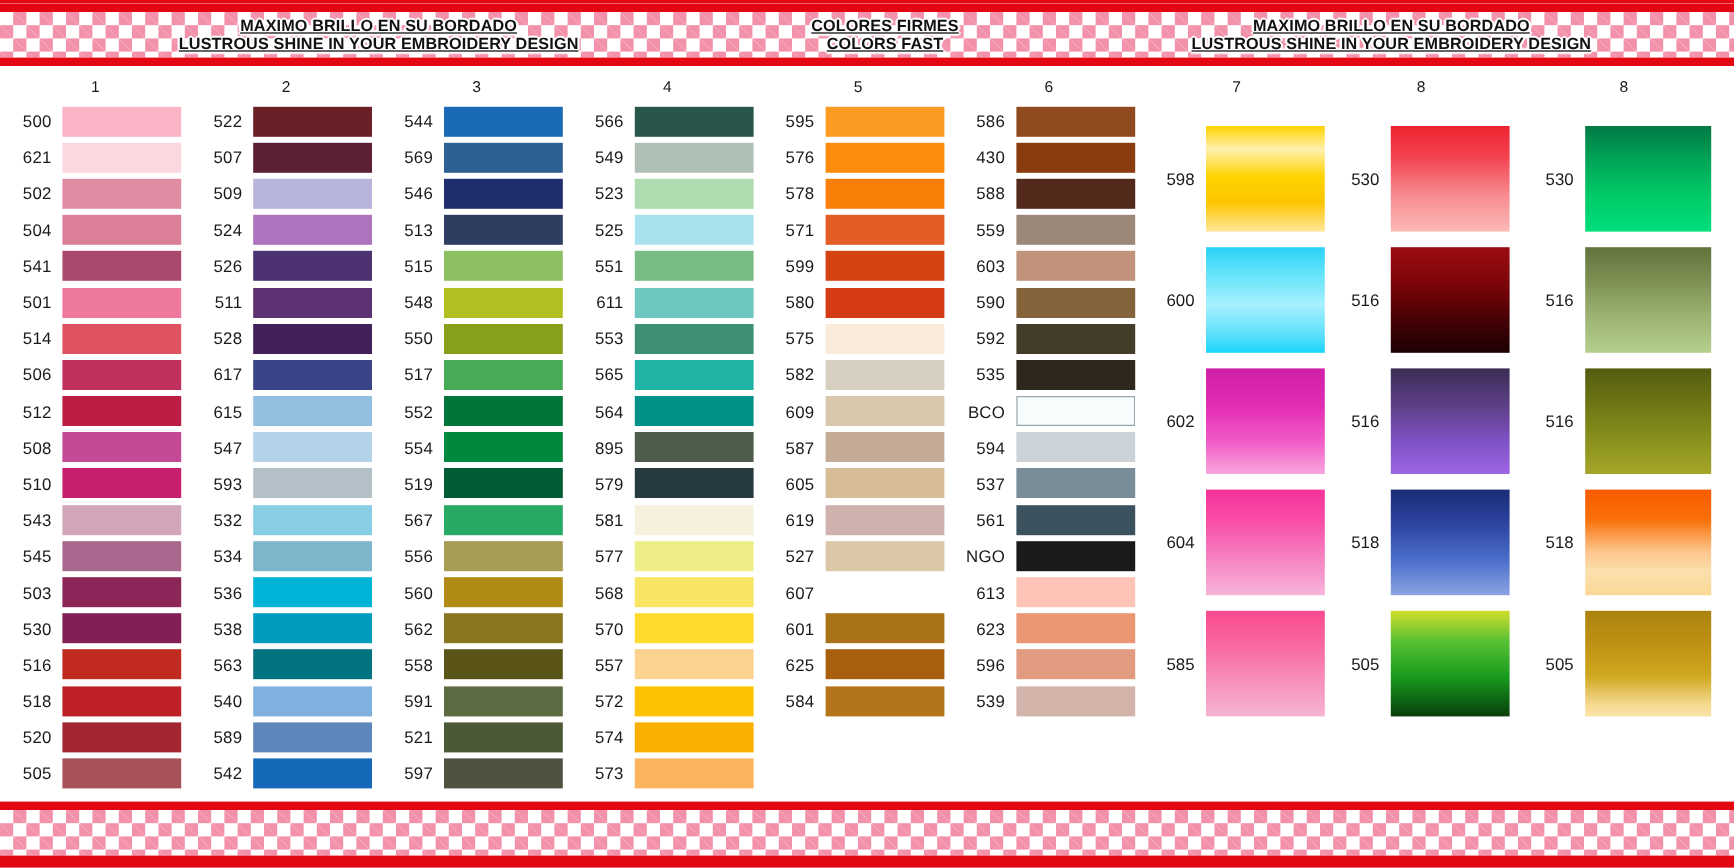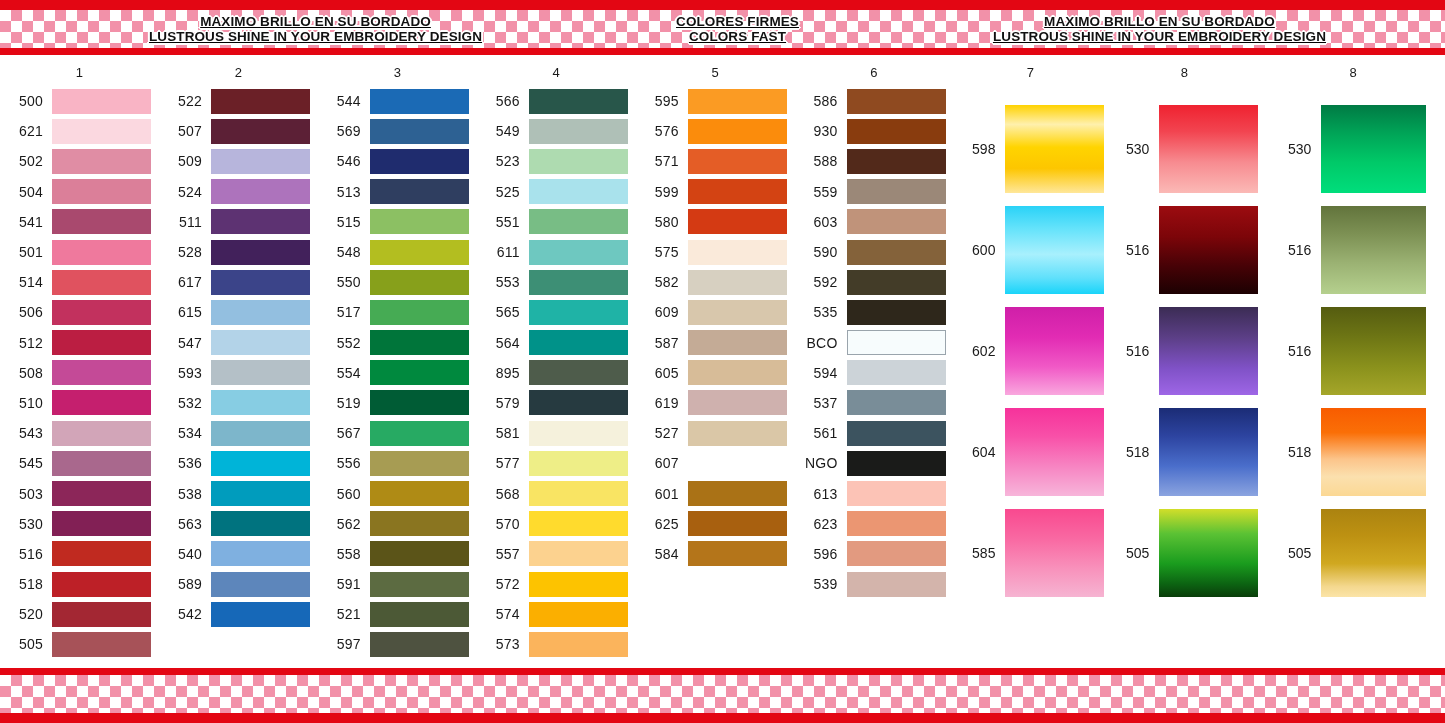--- a/index.html
+++ b/index.html
@@ -286,20 +286,24 @@
           </div>
           <div class="row">
             <div class="row-label">509</div>
             <div class="swatch" style="background-color: rgb(183, 181, 220);"></div>
           </div>
           <div class="row">
             <div class="row-label">524</div>
             <div class="swatch" style="background-color: rgb(173, 115, 188);"></div>
           </div>
           <div class="row">
+            <div class="row-label">526</div>
+            <div class="swatch" style="background-color: rgb(77, 50, 114);"></div>
+          </div>
+          <div class="row">
             <div class="row-label">511</div>
             <div class="swatch" style="background-color: rgb(93, 50, 114);"></div>
           </div>
           <div class="row">
             <div class="row-label">528</div>
             <div class="swatch" style="background-color: rgb(66, 33, 91);"></div>
           </div>
           <div class="row">
             <div class="row-label">617</div>
             <div class="swatch" style="background-color: rgb(59, 68, 137);"></div>
@@ -517,20 +521,24 @@
         <div class="rows">
           <div class="row">
             <div class="row-label">595</div>
             <div class="swatch" style="background-color: rgb(251, 155, 35);"></div>
           </div>
           <div class="row">
             <div class="row-label">576</div>
             <div class="swatch" style="background-color: rgb(251, 140, 12);"></div>
           </div>
           <div class="row">
+            <div class="row-label">578</div>
+            <div class="swatch" style="background-color: rgb(249, 127, 9);"></div>
+          </div>
+          <div class="row">
             <div class="row-label">571</div>
             <div class="swatch" style="background-color: rgb(228, 93, 38);"></div>
           </div>
           <div class="row">
             <div class="row-label">599</div>
             <div class="swatch" style="background-color: rgb(211, 67, 19);"></div>
           </div>
           <div class="row">
             <div class="row-label">580</div>
             <div class="swatch" style="background-color: rgb(212, 58, 19);"></div>
@@ -582,21 +590,21 @@
         </div>
       </div>
       <div class="col col-flat">
         <div class="col-head">6</div>
         <div class="rows">
           <div class="row">
             <div class="row-label">586</div>
             <div class="swatch" style="background-color: rgb(143, 74, 32);"></div>
           </div>
           <div class="row">
-            <div class="row-label">930</div>
+            <div class="row-label">430</div>
             <div class="swatch" style="background-color: rgb(137, 60, 14);"></div>
           </div>
           <div class="row">
             <div class="row-label">588</div>
             <div class="swatch" style="background-color: rgb(82, 41, 26);"></div>
           </div>
           <div class="row">
             <div class="row-label">559</div>
             <div class="swatch" style="background-color: rgb(155, 136, 120);"></div>
           </div>

